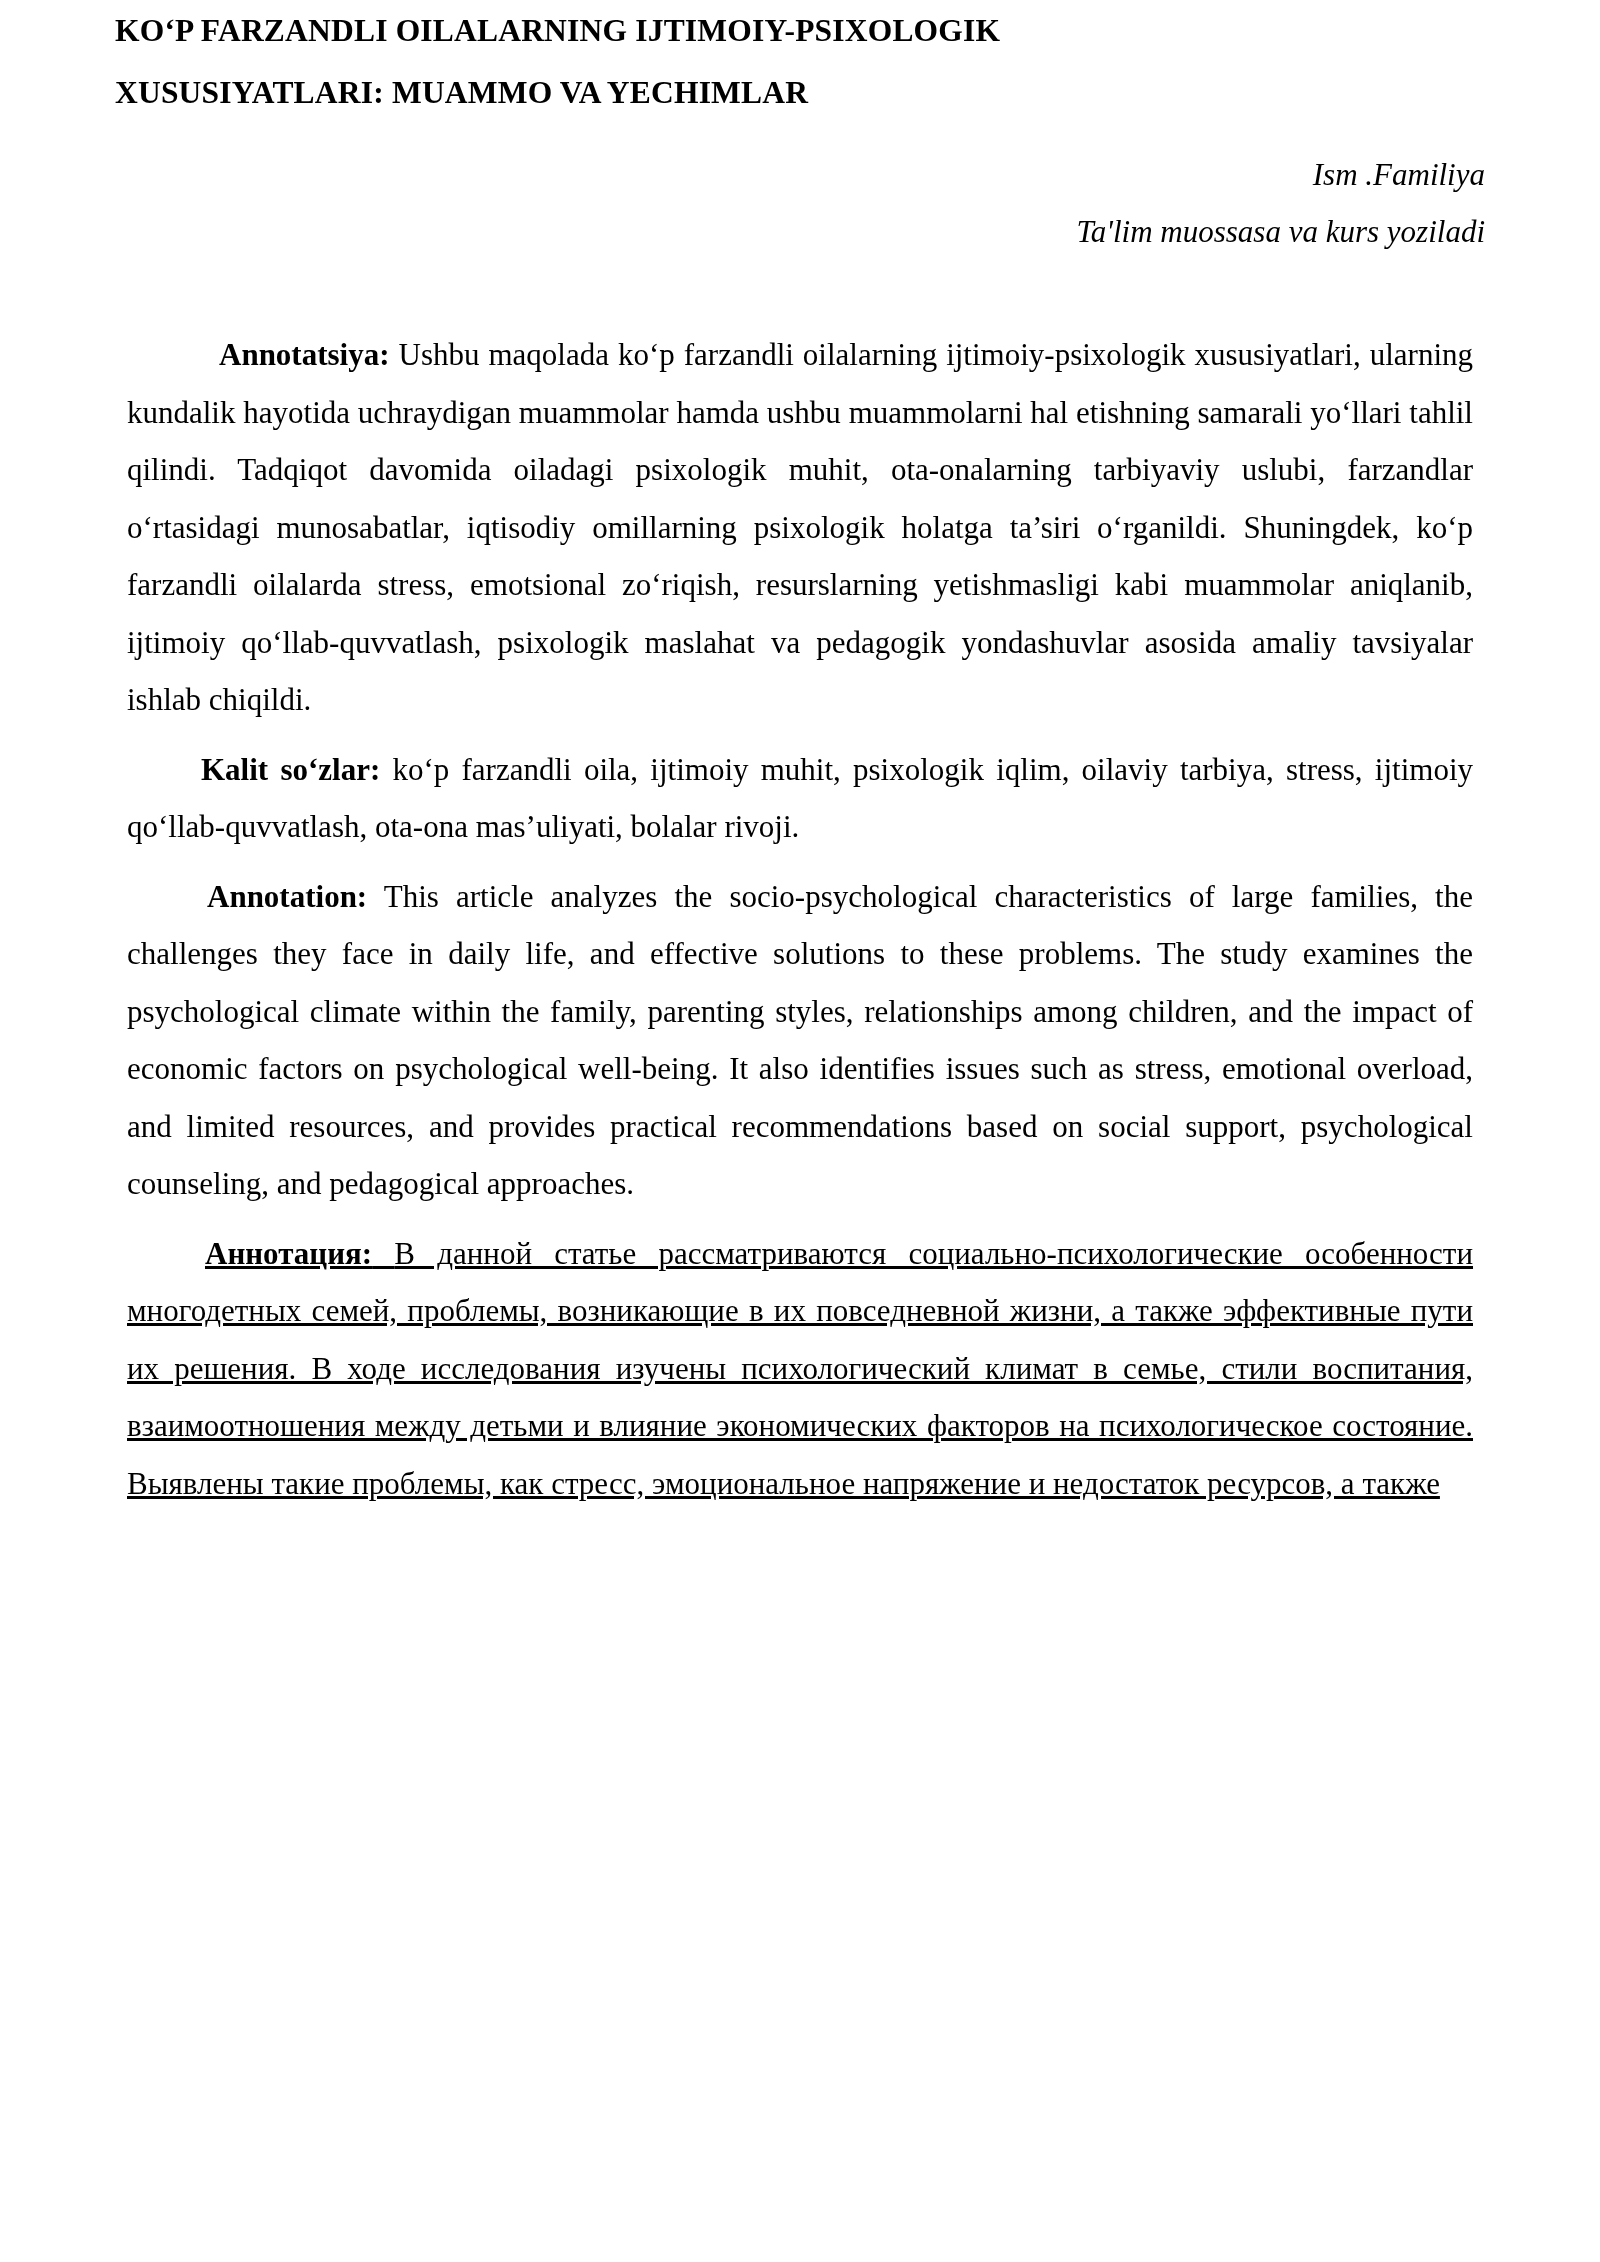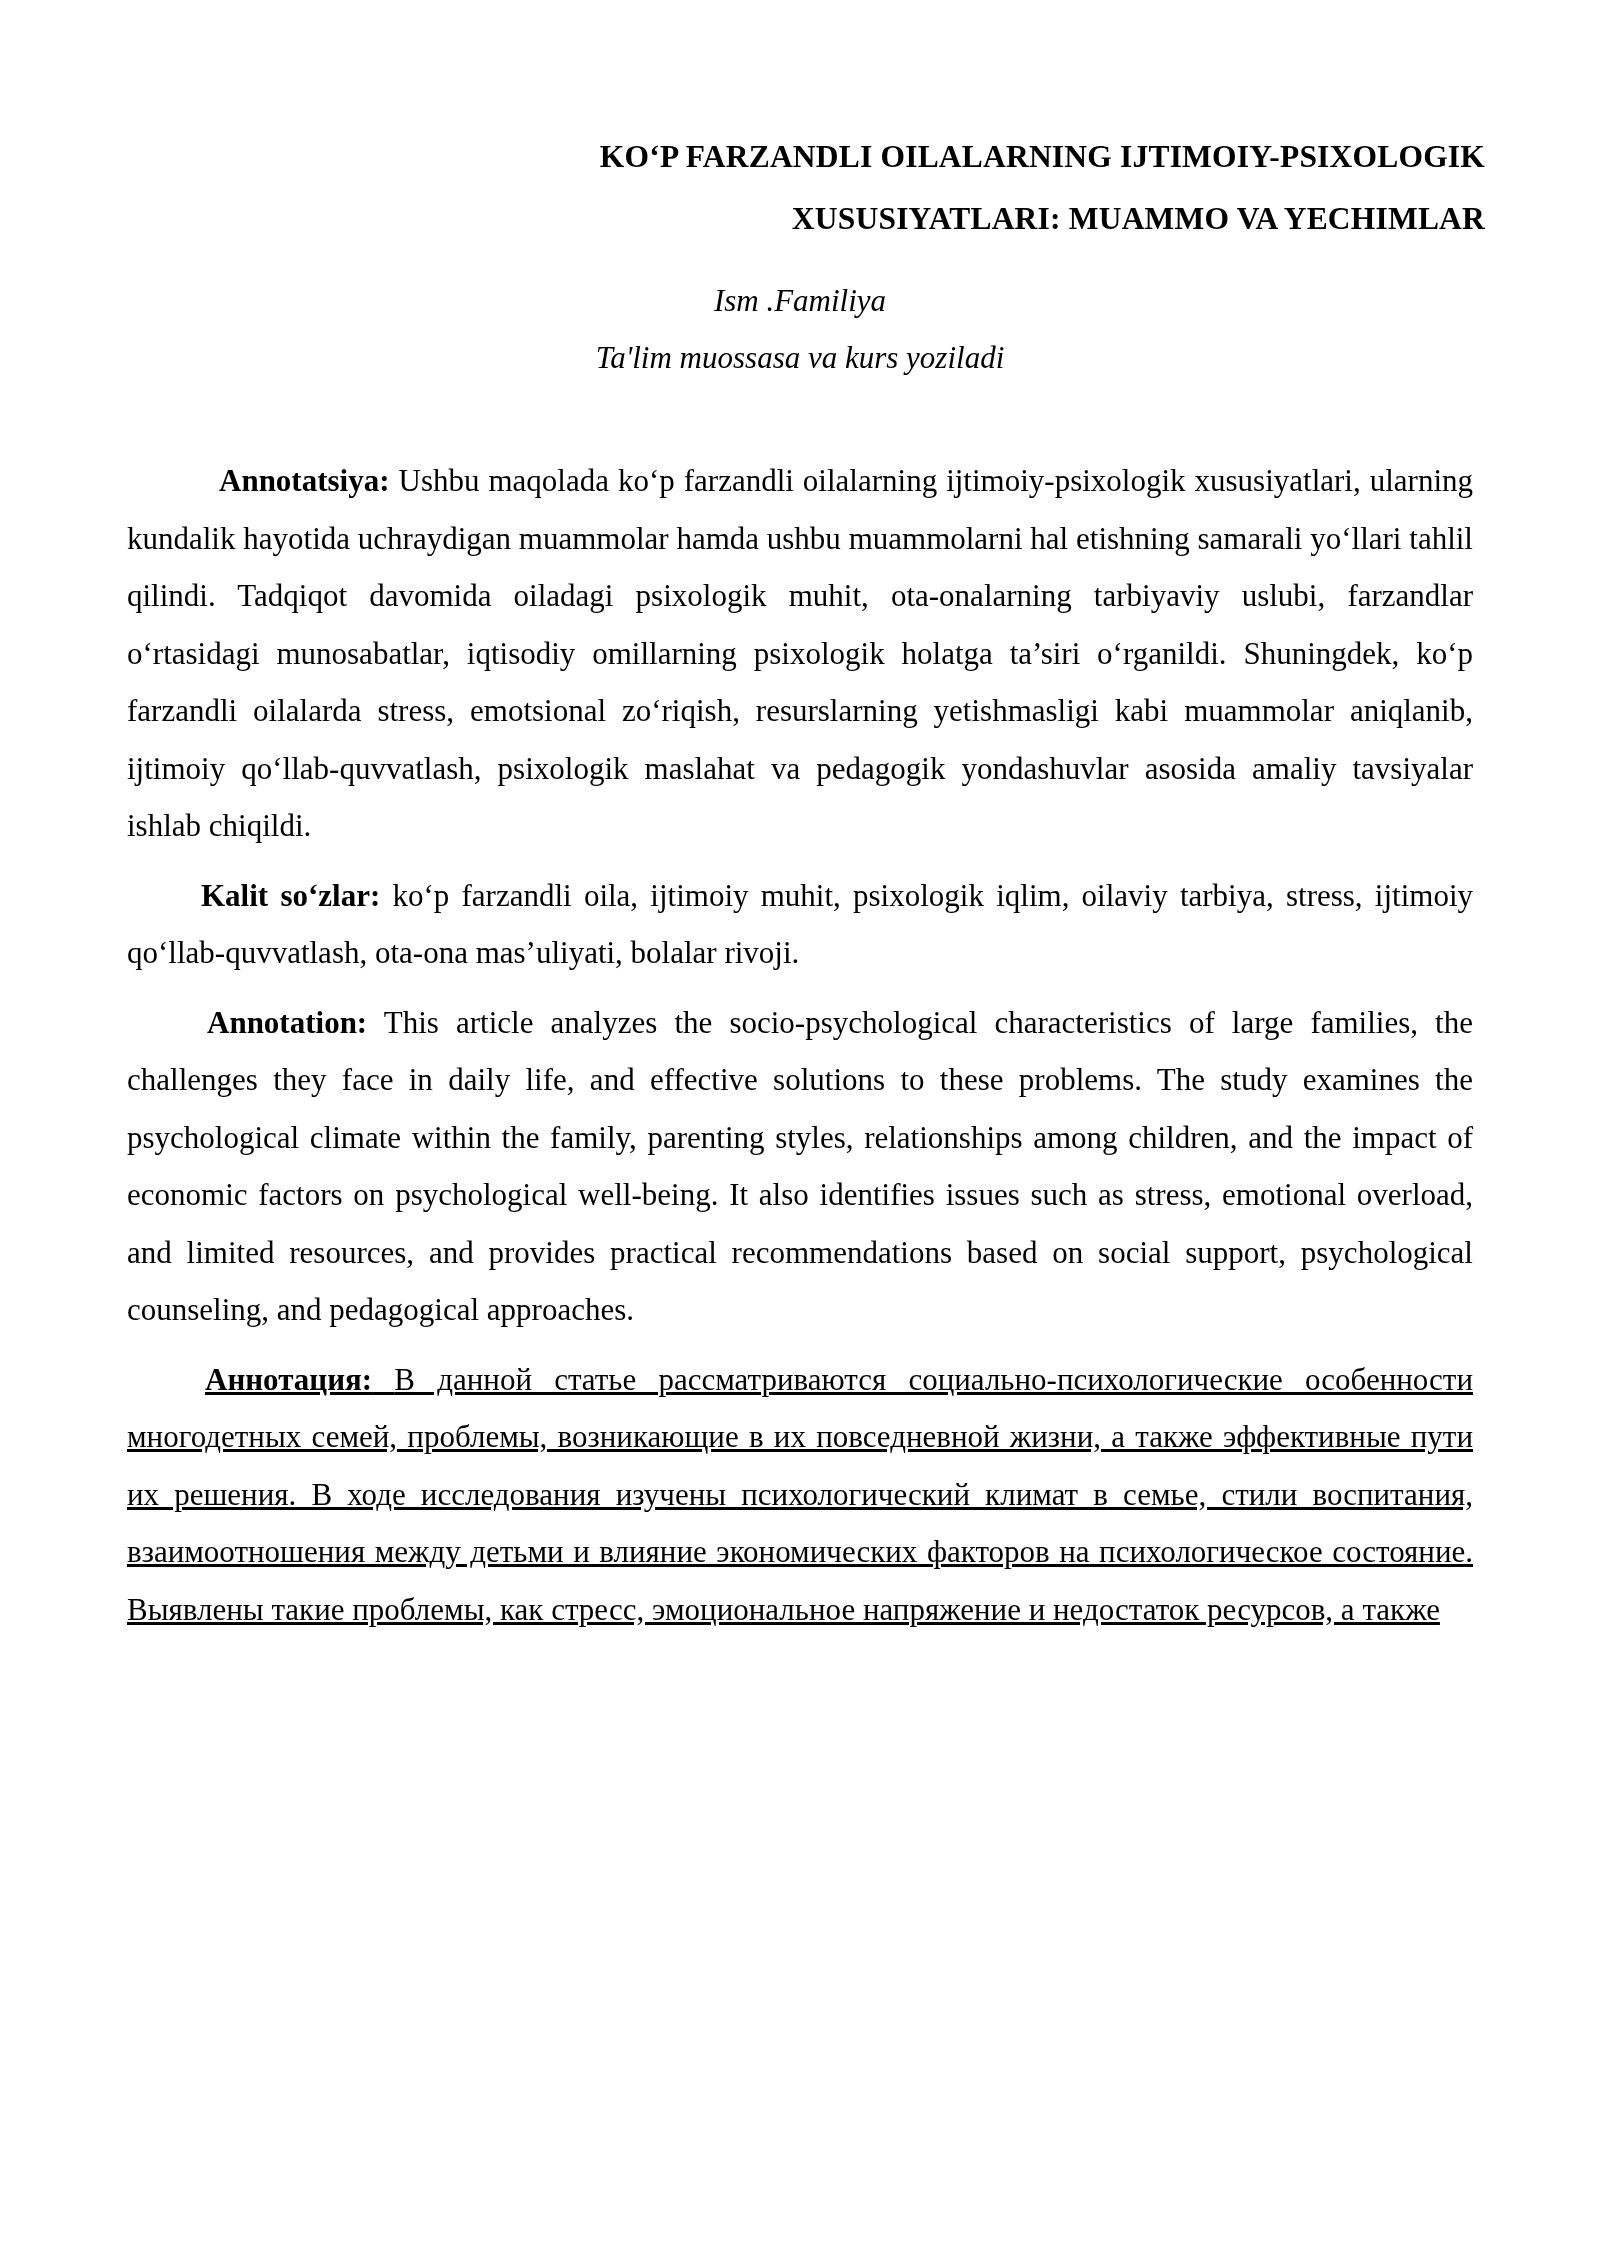--- a/index.html
+++ b/index.html
@@ -22,34 +22,33 @@
   }
   .content {
     position: absolute;
     left: 115px;
     top: 0;
     width: 1370px;
   }
 
   
   .title-block {
-    padding-top: 126px;
-    text-align: right;
+    text-align: left;
   }
   .title-line {
     font-weight: bold;
     font-size: 31.5px;
     line-height: 62px;
     letter-spacing: 0.2px;
     white-space: nowrap;
   }
 
   
   .author-block {
-    text-align: center;
+    text-align: right;
     margin-top: 22px;
   }
   .author-line {
     font-style: italic;
     font-size: 31px;
     line-height: 57px;
   }
 
   
   .abstract-block {

